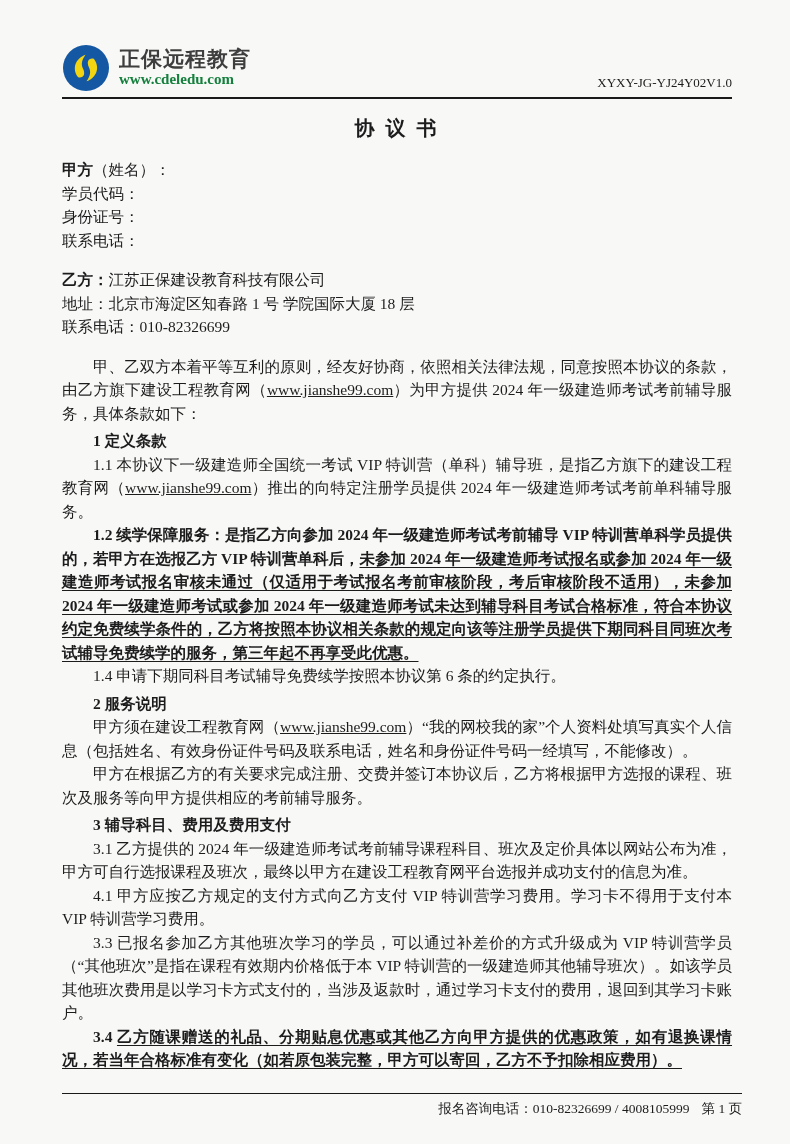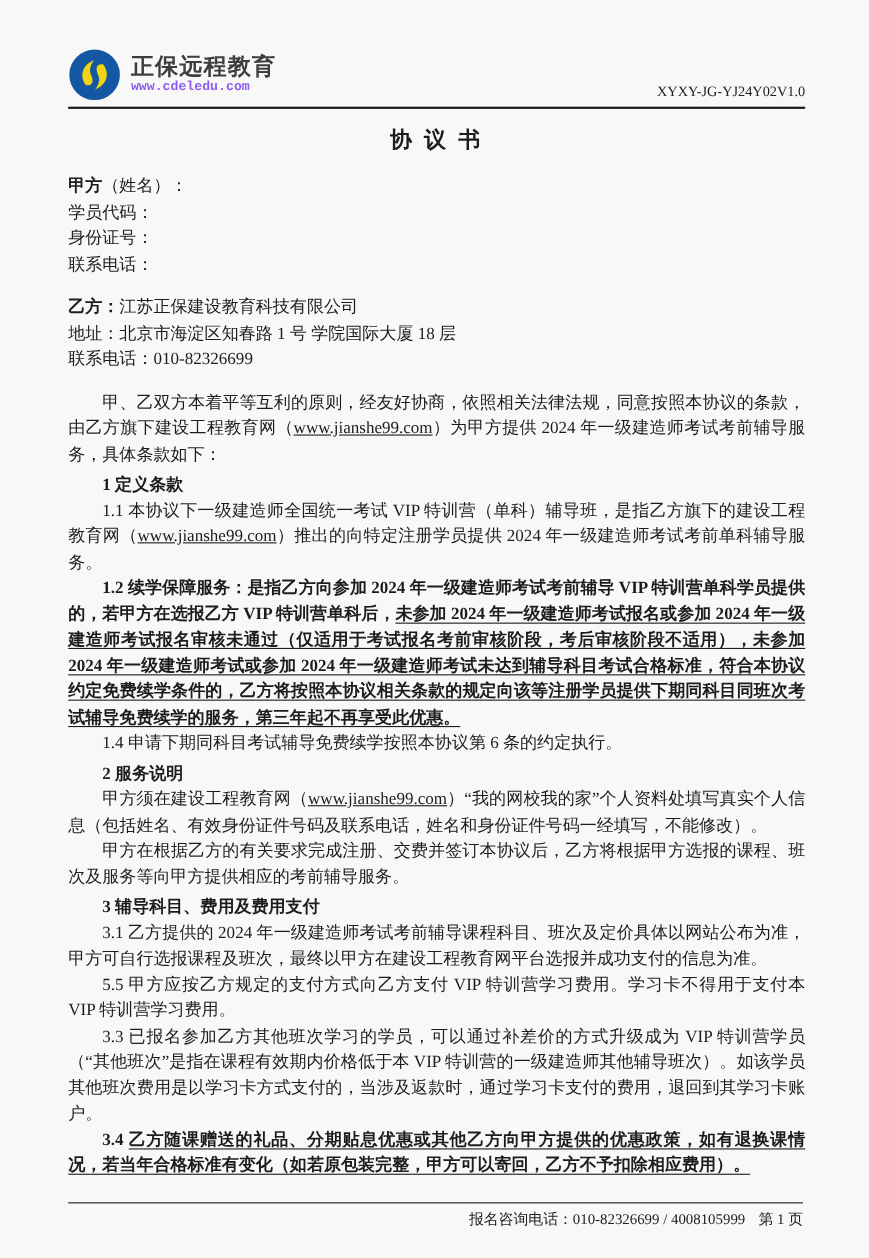--- a/index.html
+++ b/index.html
@@ -20,40 +20,40 @@
     border-bottom: 2px solid #1a1a1a;
     padding-bottom: 5px;
   }
   .brand { display: flex; align-items: center; gap: 9px; }
   .brand-txt { display: flex; flex-direction: column; line-height: 1.15; }
   .brand-name {
     font-family: "Liberation Sans", "DejaVu Sans", sans-serif;
     font-weight: bold; font-size: 21px; color: #3e3e3e; letter-spacing: 1px;
   }
   .brand-site {
-    font-family: Liberation Mono, monospace;
-    font-weight: bold; font-size: 12px; color: #8b5cf6;
+    font-family: Liberation Serif, serif;
+    font-weight: bold; font-size: 15px; color: #15803d;
   }
   .doc-code { font-size: 13px; padding-bottom: 1px; font-family: Liberation Serif, serif; }
   
   main { display: block; }
   .title {
     text-align: center; font-weight: bold; font-size: 20px;
     letter-spacing: 3px; margin: 14px 0 15px; line-height: 30px;
   }
   p { margin: 0; line-height: 23.5px; text-align: justify; text-indent: 2em; }
   p.noind { text-indent: 0; }
   .sec-h { font-weight: bold; margin-top: 4px; }
   .gap { margin-top: 16px; }
   .b { font-weight: bold; }
   .u { text-decoration: underline; text-underline-offset: 3px; }
   .link { text-decoration: underline; color: inherit; cursor: pointer; }
   
   .ftr {
-    position: absolute; left: 62px; right: 60px; top: 1093px;
+    position: absolute; left: 62px; right: 48px; top: 1093px;
     border-top: 1.5px solid #1a1a1a;
     text-align: right; font-size: 13.5px; padding-top: 6px;
     line-height: 18px;
   }
   .ftr .page-no { margin-left: 12px; }
 </style>
 </head>
 <body>
 
 <div class="page">
@@ -93,21 +93,21 @@
     <p><span>1.1 本协议下一级建造师全国统一考试 VIP 特训营（单科）辅导班，是指乙方旗下的建设工程教育网（</span><span class="link">www.jianshe99.com</span><span>）推出的向特定注册学员提供 2024 年一级建造师考试考前单科辅导服务。</span></p>
     <p><span class="b">1.2 续学保障服务：是指乙方向参加 2024 年一级建造师考试考前辅导 VIP 特训营单科学员提供的，若甲方在选报乙方 VIP 特训营单科后，</span><span class="b u">未参加 2024 年一级建造师考试报名或参加 2024 年一级建造师考试报名审核未通过（仅适用于考试报名考前审核阶段，考后审核阶段不适用），未参加 2024 年一级建造师考试或参加 2024 年一级建造师考试未达到辅导科目考试合格标准，符合本协议约定免费续学条件的，乙方将按照本协议相关条款的规定向该等注册学员提供下期同科目同班次考试辅导免费续学的服务，第三年起不再享受此优惠。</span></p>
     <p>1.4 申请下期同科目考试辅导免费续学按照本协议第 6 条的约定执行。</p>
 
     <p class="sec-h">2 服务说明</p>
     <p><span>甲方须在建设工程教育网（</span><span class="link">www.jianshe99.com</span><span>）“我的网校我的家”个人资料处填写真实个人信息（包括姓名、有效身份证件号码及联系电话，姓名和身份证件号码一经填写，不能修改）。</span></p>
     <p>甲方在根据乙方的有关要求完成注册、交费并签订本协议后，乙方将根据甲方选报的课程、班次及服务等向甲方提供相应的考前辅导服务。</p>
 
     <p class="sec-h">3 辅导科目、费用及费用支付</p>
     <p>3.1 乙方提供的 2024 年一级建造师考试考前辅导课程科目、班次及定价具体以网站公布为准，甲方可自行选报课程及班次，最终以甲方在建设工程教育网平台选报并成功支付的信息为准。</p>
-    <p>5.5 甲方应按乙方规定的支付方式向乙方支付 VIP 特训营学习费用。学习卡不得用于支付本 VIP 特训营学习费用。</p>
+    <p>4.1 甲方应按乙方规定的支付方式向乙方支付 VIP 特训营学习费用。学习卡不得用于支付本 VIP 特训营学习费用。</p>
     <p>3.3 已报名参加乙方其他班次学习的学员，可以通过补差价的方式升级成为 VIP 特训营学员（“其他班次”是指在课程有效期内价格低于本 VIP 特训营的一级建造师其他辅导班次）。如该学员其他班次费用是以学习卡方式支付的，当涉及返款时，通过学习卡支付的费用，退回到其学习卡账户。</p>
     <p><span class="b">3.4 </span><span class="b u">乙方随课赠送的礼品、分期贴息优惠或其他乙方向甲方提供的优惠政策，如有退换课情况，若当年合格标准有变化（如若原包装完整，甲方可以寄回，乙方不予扣除相应费用）。</span></p>
   </main>
 
   <div class="ftr">
     <span>报名咨询电话：010-82326699 / 4008105999</span><span class="page-no">第 1 页</span>
   </div>
 
 </div>
 

